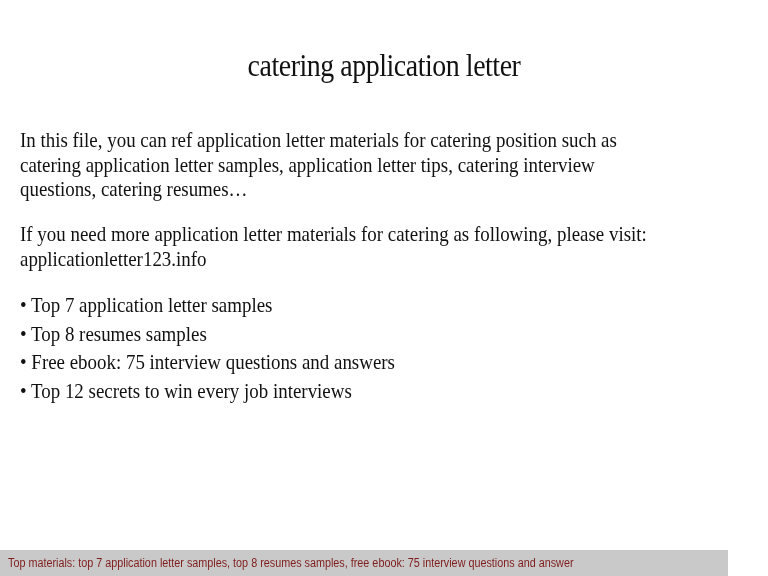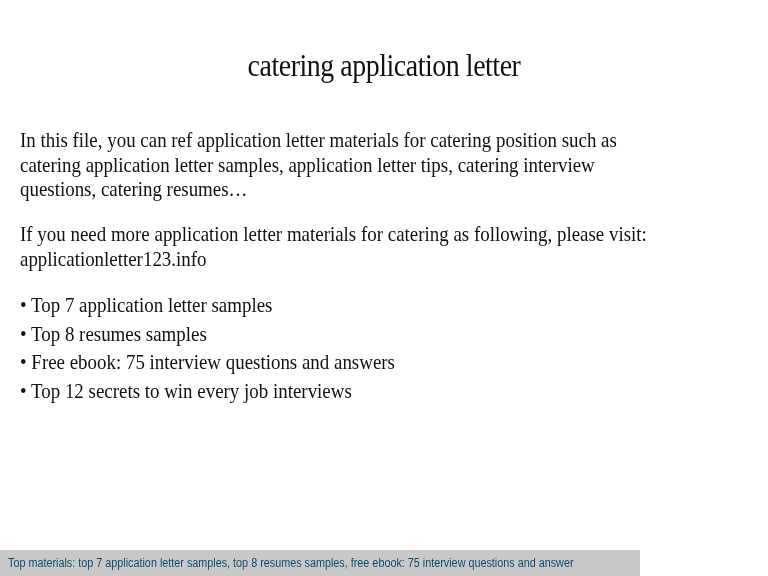--- a/index.html
+++ b/index.html
@@ -15,22 +15,22 @@
       position: absolute; left: 20px; width: 740px; font-size: 21.5px; line-height: 24.5px;
       transform: scaleX(0.88); transform-origin: left top; white-space: nowrap;
     }
     .p1 { top: 128px; }
     .p2 { top: 222px; }
     .bullets { position: absolute; left: 20px; top: 291px; font-size: 21.5px; line-height: 28.5px;
       transform: scaleX(0.88); transform-origin: left top; white-space: nowrap; }
     .bullet-line { display: block; }
     .line { display: block; }
     .footer {
-      position: absolute; left: 0; top: 550px; width: 640px; height: 26px; background: #c9c9c9;
-      font-family: "Liberation Sans", sans-serif; font-size: 12px; color: #0c4a6e;
+      position: absolute; left: 0; top: 550px; width: 728px; height: 26px; background: #c9c9c9;
+      font-family: "Liberation Sans", sans-serif; font-size: 12px; color: #7f1d1d;
     }
     .footer span { position: absolute; left: 8px; top: 6px; transform: scaleX(0.9); transform-origin: left top; white-space: nowrap; }
   </style>
 </head>
 <body>
 
 <div class="title">catering application letter</div>
 
 <div class="para p1">
   <span class="line">In this file, you can ref application letter materials for catering position such as</span>

